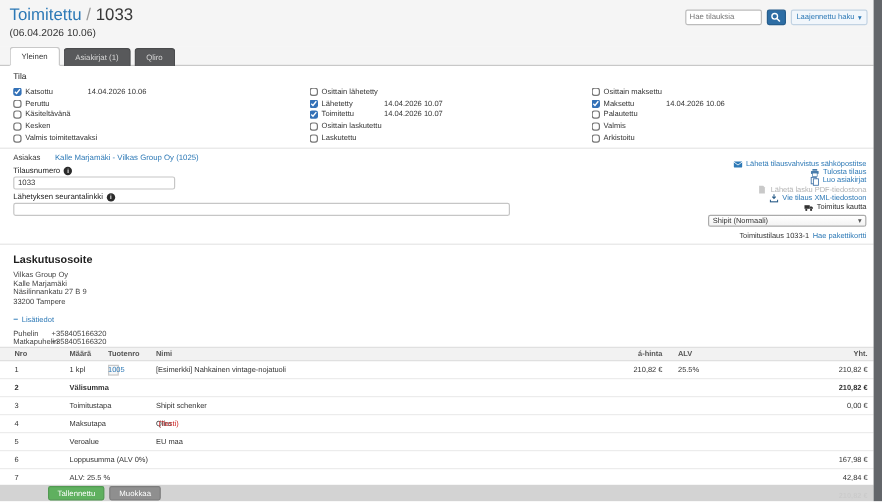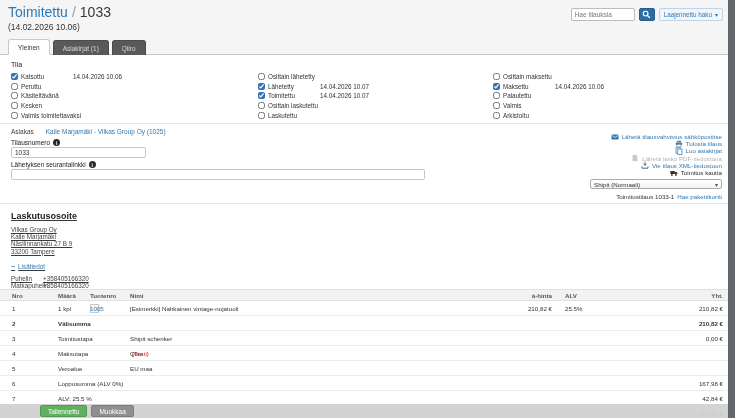--- a/index.html
+++ b/index.html
@@ -95,21 +95,21 @@
 
 <div class="page">
   <div class="scroll-strip"></div>
 
   <div class="topbar">
     <div class="title-line">
       <span class="title-link">Toimitettu</span>
       <span class="title-sep">/</span>
       <span class="order-id">1033</span>
     </div>
-    <div class="timestamp">(14.02.2026 10.06)</div>
+    <div class="timestamp">(06.04.2026 10.06)</div>
     <div class="search-area">
       <input class="search-input" placeholder="Hae tilauksia" style="">
       <div class="search-btn">
         <span>
           <svg width="9" height="9" viewBox="0 0 8 8">
               <circle cx="3.2" cy="3.2" r="2.1" fill="none" stroke="#fff" stroke-width="1"></circle>
               <line x1="4.8" y1="4.8" x2="7" y2="7" stroke="#fff" stroke-width="1.2"></line>
             </svg>
         </span>
       </div>
@@ -297,21 +297,21 @@
         <span class="caret">▾</span>
       </div>
       <div class="ship-line">
         <span>Toimitustilaus 1033-1</span>
         <span class="blue-link">Hae pakettikortti</span>
       </div>
     </div>
 
     <div class="divider" style="top:148px;"></div>
 
-    <div class="addr-col" style="left:11px;text-decoration:underline;">
+    <div class="addr-col" style="left:11px;">
       <div class="addr-title">Laskutusosoite</div>
       <div class="addr-line">Vilkas Group Oy</div>
       <div class="addr-line">Kalle Marjamäki</div>
       <div class="addr-line">Näsilinnankatu 27 B 9</div>
       <div class="addr-line">33200 Tampere</div>
       <div class="details-toggle">
         <span class="toggle-glyph">−</span>
         <span>Lisätiedot</span>
       </div>
       <div class="contact-rows">

